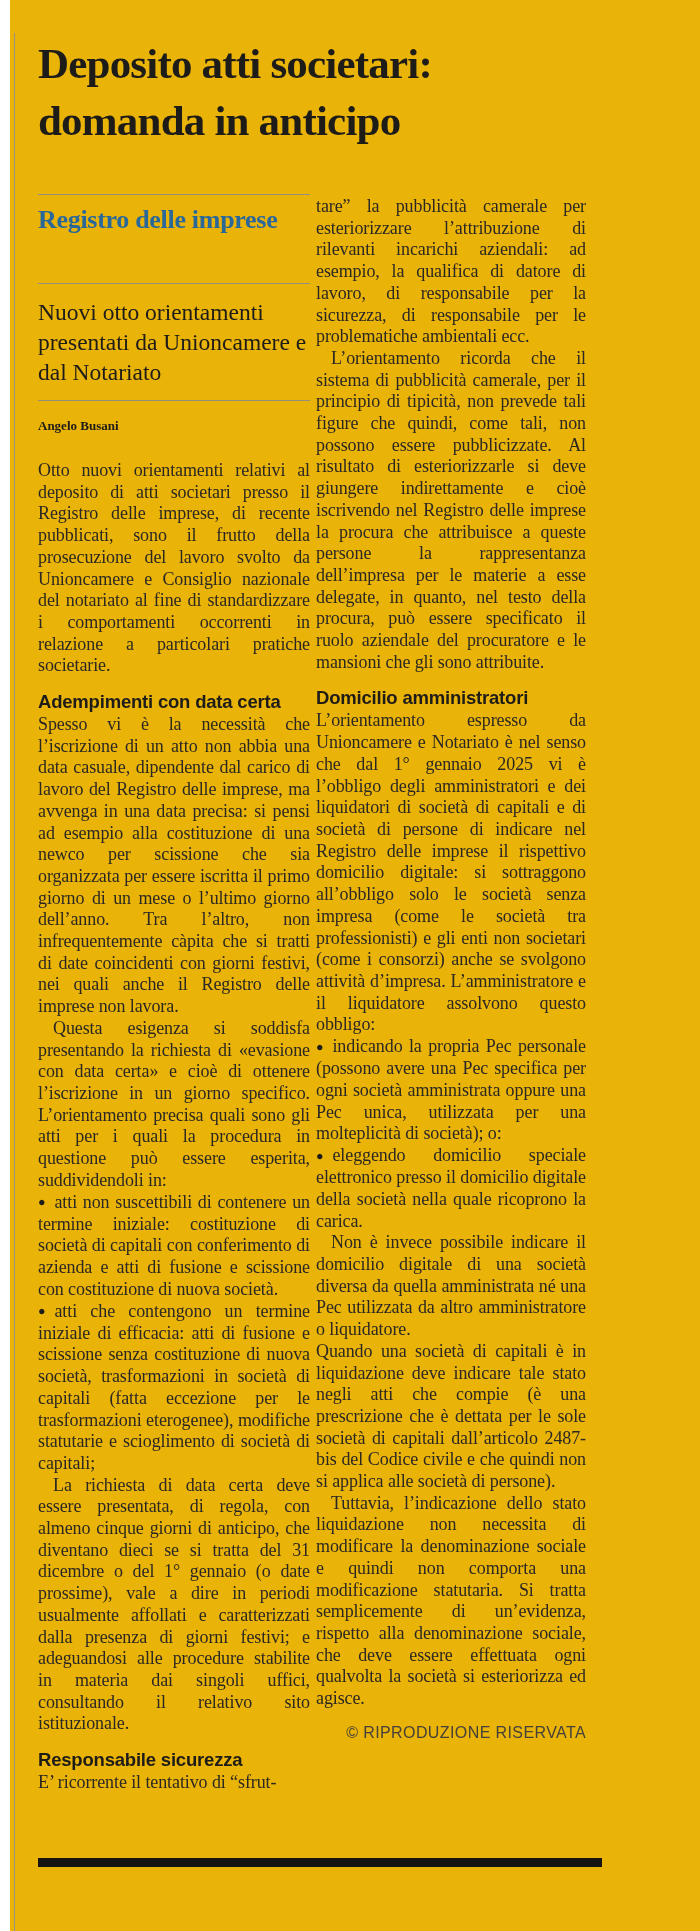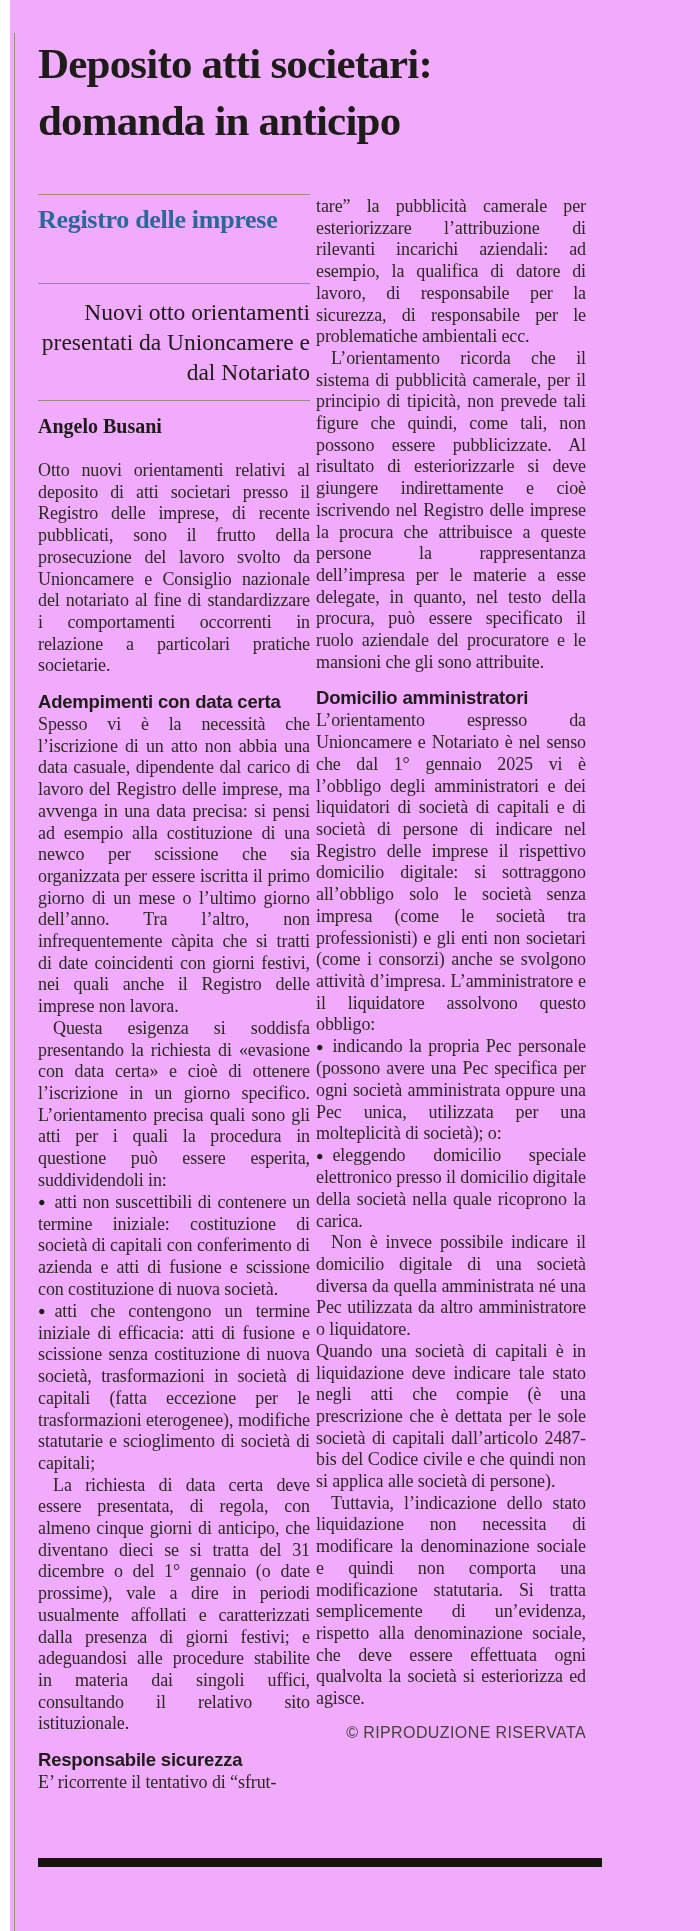--- a/index.html
+++ b/index.html
@@ -1,20 +1,20 @@
 <!DOCTYPE html>
 <html lang="it"><head>
 <meta charset="utf-8">
 <style>
   html, body { margin: 0; padding: 0; background: #ffffff; }
   .page {
     position: relative;
     width: 700px;
     height: 1931px;
-    background: #f0abfc;
+    background: #eab308;
     overflow: hidden;
     font-family: "Liberation Serif", serif;
     color: #2b2823;
   }
   .white-strip {
     position: absolute; left: 0; top: 0; width: 10px; height: 100%;
     background: #ffffff;
   }
   .vline {
     position: absolute; left: 14px; top: 33px; bottom: 0; width: 1px;
@@ -53,26 +53,25 @@
     line-height: 31px;
     letter-spacing: -0.3px;
     color: #2a6899;
   }
   .deck {
     margin: 13px 0 13px 0;
     font-weight: normal;
     font-size: 23.5px;
     line-height: 30px;
     color: #1e1c18;
-    text-align: right;
   }
   .byline {
     margin: 13px 0 0 0;
     font-weight: bold;
-    font-size: 20px;
+    font-size: 13px;
     line-height: 24px;
     color: #1e1c18;
   }
   .body-text { margin-top: 22px; }
   .body-text p {
     margin: 0;
     font-size: 18px;
     line-height: 21.7px;
     text-align: justify;
     hyphens: auto;

